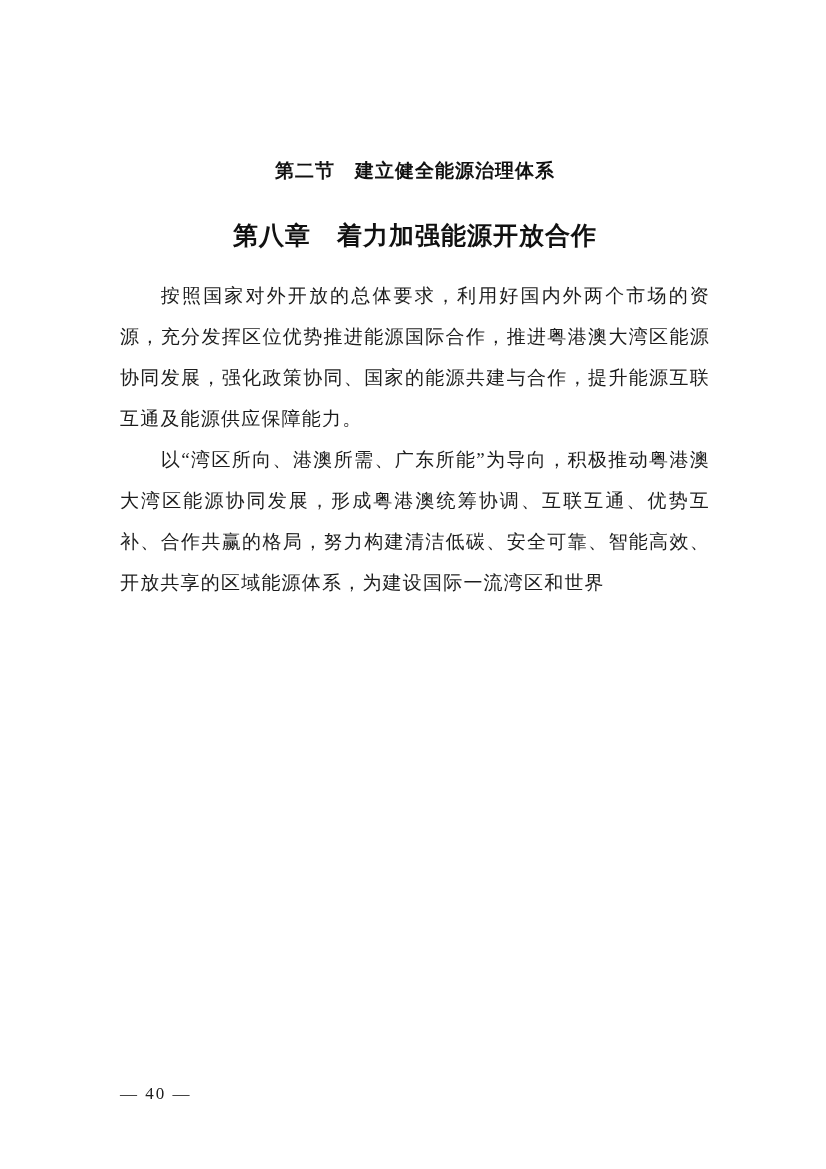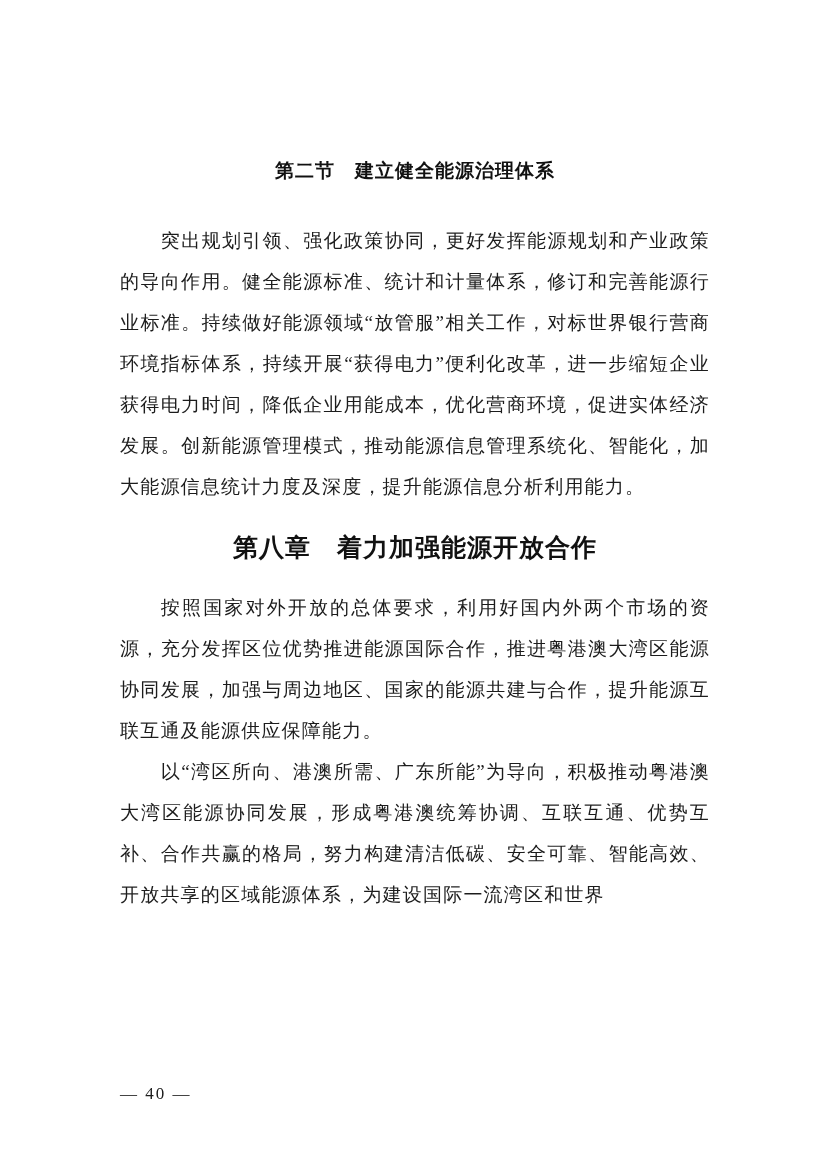--- a/index.html
+++ b/index.html
@@ -61,24 +61,23 @@
     color: #1c1c1c;
   }
 </style>
 </head>
 <body>
 
 <div class="page">
 
   <h2 class="section-heading first">第二节　建立健全能源治理体系</h2>
 
-  <p class="body-para">突出规划引领、强化政策协同，更好发挥能源规划和产业政策的导向作用。健全能源标准、统计和计量体系，修订和完善能源行业标准。持续做好能源领域“放管服”相关工作，对标世界银行营商环境指标体系，持续开展“获得电力”便利化改革，进一步缩短企业获得电力时间，降低企业用能成本，优化营商环境，促进实体经济发展。创新能源管理模式，推动能源信息管理系统化、智能化，加大能源信息统计力度及深度，提升能源信息分析利用能力。</p>
 
   <h1 class="chapter-heading">第八章　着力加强能源开放合作</h1>
 
-  <p class="body-para">按照国家对外开放的总体要求，利用好国内外两个市场的资源，充分发挥区位优势推进能源国际合作，推进粤港澳大湾区能源协同发展，加强与周边地区、国家的能源共建与合作，提升能源互联互通及能源供应保障能力。</p>
+  <p class="body-para">按照国家对外开放的总体要求，利用好国内外两个市场的资源，充分发挥区位优势推进能源国际合作，推进粤港澳大湾区能源协同发展，强化政策协同、国家的能源共建与合作，提升能源互联互通及能源供应保障能力。</p>
 
 
   <p class="body-para">以“湾区所向、港澳所需、广东所能”为导向，积极推动粤港澳大湾区能源协同发展，形成粤港澳统筹协调、互联互通、优势互补、合作共赢的格局，努力构建清洁低碳、安全可靠、智能高效、开放共享的区域能源体系，为建设国际一流湾区和世界</p>
 
   <div class="page-number">— 40 —</div>
 
 </div>
 
 </body></html>

